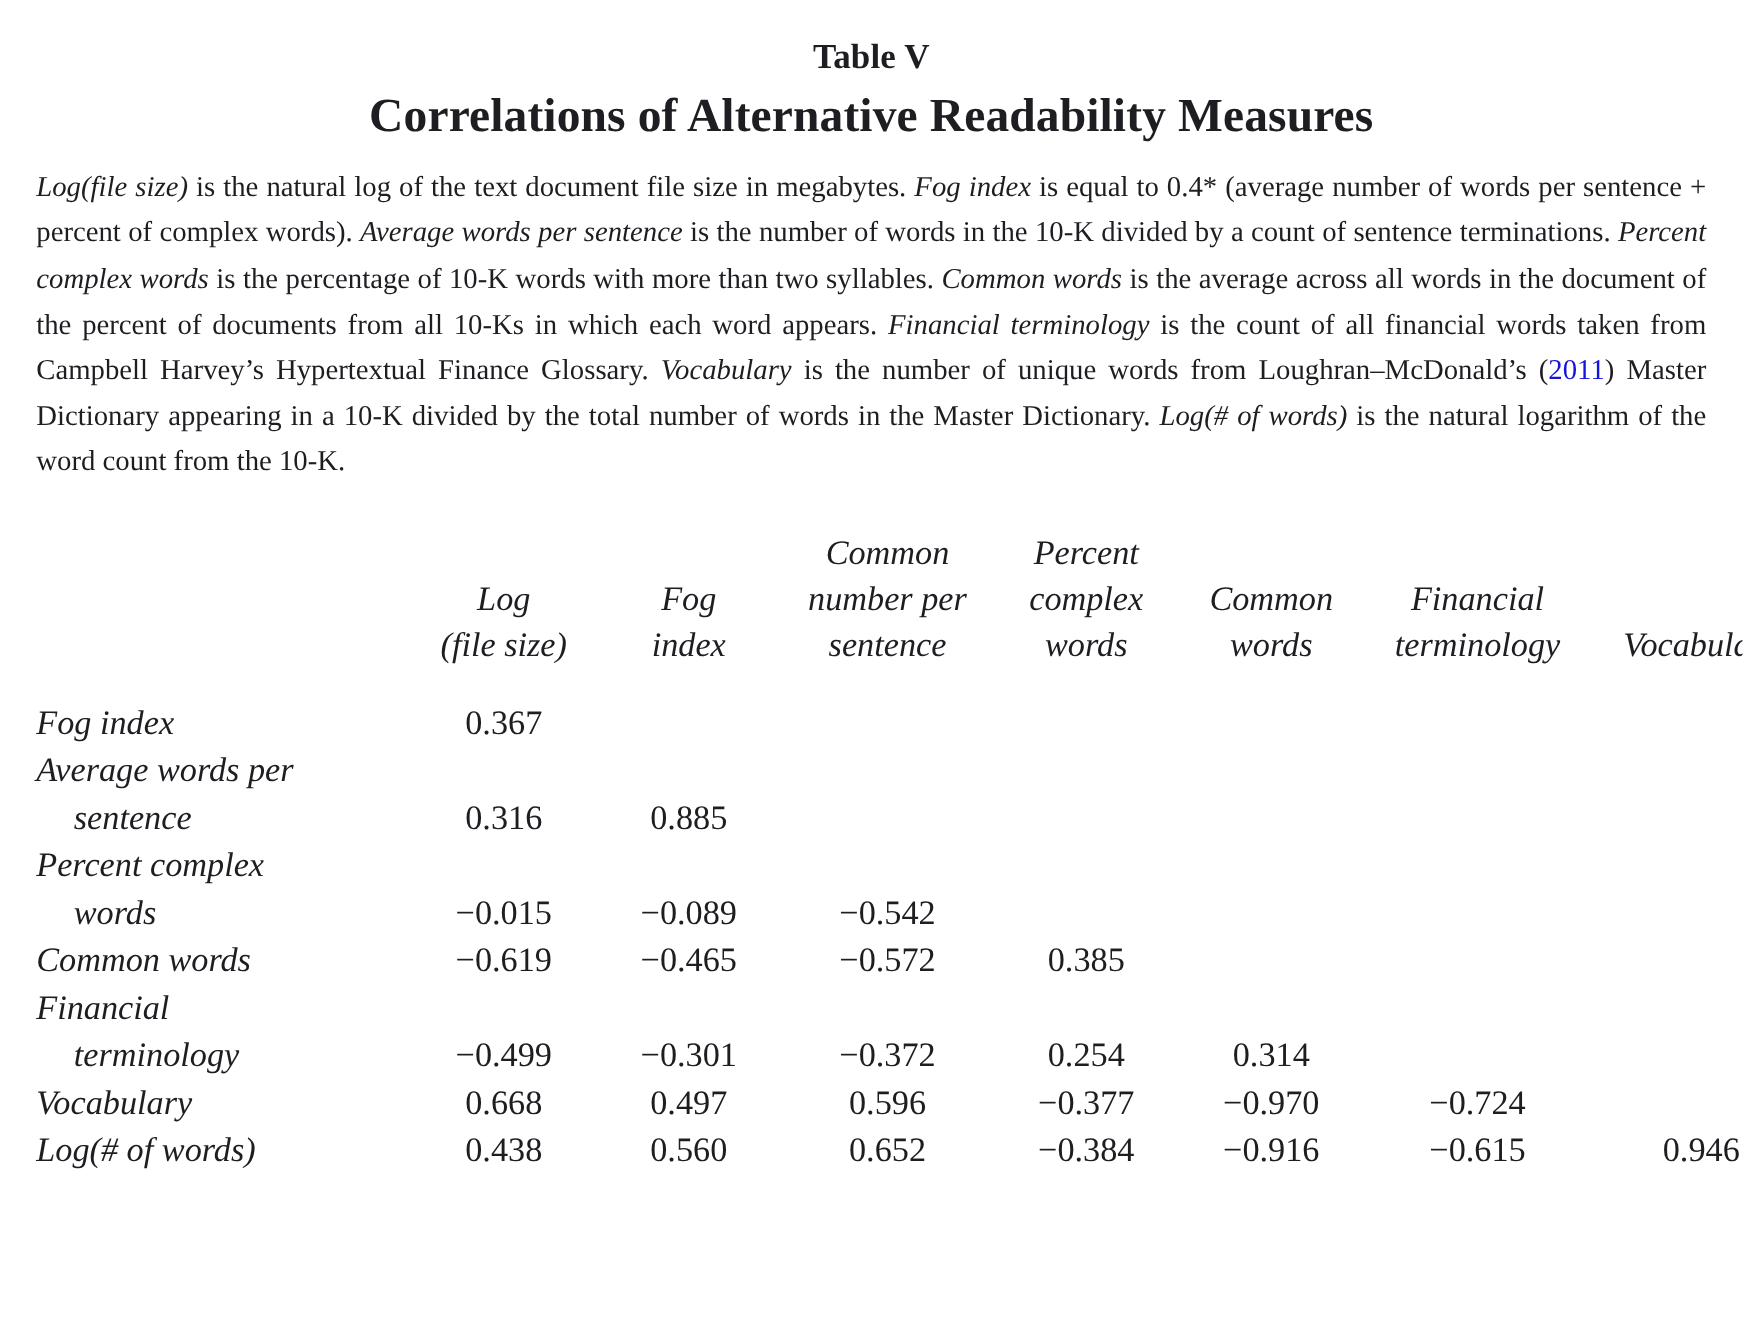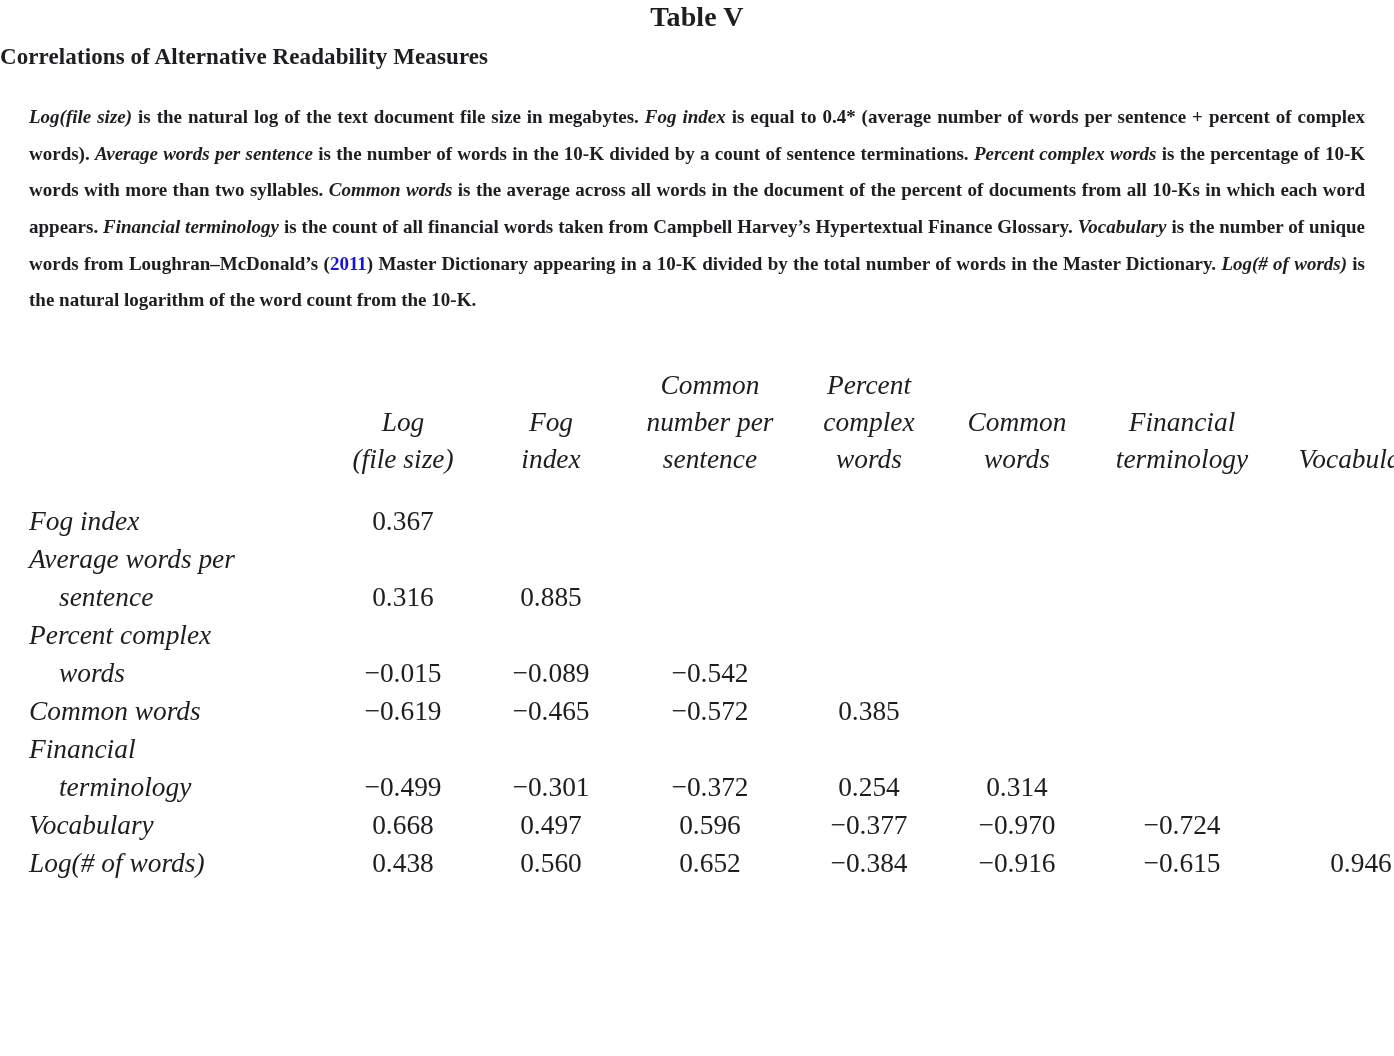--- a/index.html
+++ b/index.html
@@ -22,43 +22,42 @@
     box-sizing: border-box;
     padding: 0;
   }
 
   
   .table-number {
     text-align: center;
     font-weight: bold;
     font-size: 28px;
     line-height: 1.0;
-    padding-top: 3px;
+    padding-top: 32px;
     letter-spacing: 0.1px;
   }
   .table-title {
-    text-align: left;
+    text-align: center;
     font-weight: bold;
-    font-size: 23px;
+    font-size: 38px;
     line-height: 1.05;
     padding-top: 14px;
     letter-spacing: 0.1px;
   }
 
   
   .caption {
-    margin: 12px auto;
+    margin: 0 auto;
     padding-top: 18px;
     width: 1336px;
-    font-size: 19px;
+    font-size: 23px;
     line-height: 36.6px;
     text-align: justify;
     text-justify: inter-word;
     hyphens: none;
-    font-weight: bold;
   }
   .caption i { font-style: italic; }
   .cite-link {
     color: #1414dc;
     font-style: normal;
     text-decoration: none;
   }
 
   
   .table-wrap {

